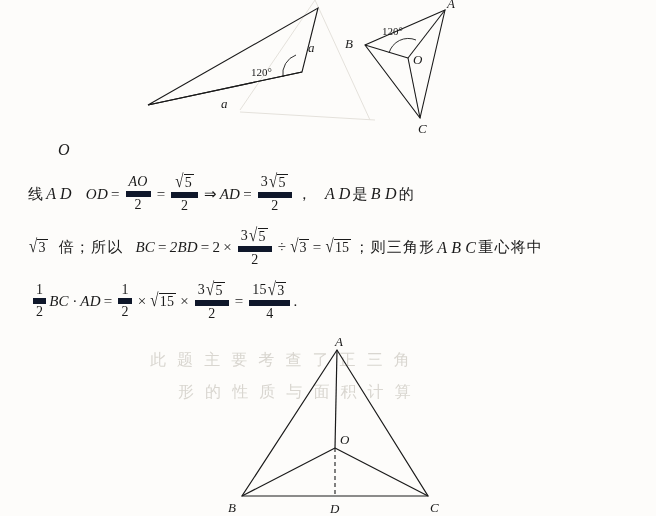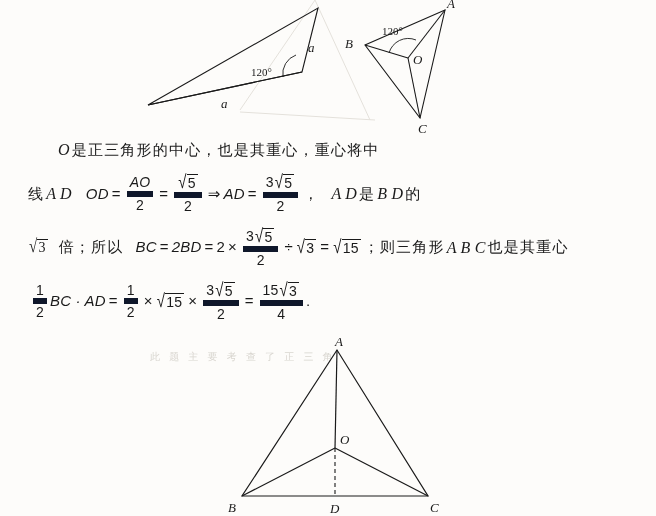--- a/index.html
+++ b/index.html
@@ -73,21 +73,21 @@
     font-size: 15px;
     letter-spacing: 1.2px;
   }
   .ital {
     font-style: italic;
     font-family: "Liberation Serif", serif;
     font-size: 16px;
     padding: 0 2px;
   }
   .math {
-    font-family: Liberation Sans, sans-serif;
+    font-family: Liberation Serif, serif;
     font-size: 15px;
     font-style: italic;
     display: inline-flex;
     align-items: center;
     padding: 0 2px;
   }
   .upr { font-style: normal; }
 
   .indent { padding-left: 28px; }
 
@@ -133,21 +133,21 @@
   }
 
   .op { padding: 0 3px; font-style: normal; }
   .sp { display: inline-block; width: 10px; }
 
   
   .ghost {
     position: absolute;
     color: #d9d6d0;
     font-family: "DejaVu Sans", sans-serif;
-    font-size: 10px;
+    font-size: 16px;
     letter-spacing: 3px;
     user-select: none;
   }
 </style>
 </head>
 <body>
 
 <div class="page">
 
   <div class="fig" id="fig-top">
@@ -177,21 +177,20 @@
       <text class="lbl" x="225" y="48">B</text>
       <text class="lbl" x="298" y="133">C</text>
       <text class="lbl" x="293" y="64">O</text>
     </svg>
   </div>
 
   <div class="textblock">
 
     <div class="line indent">
       <span class="ital">O</span>
-      <span class="cn">是正三角形的中心，也是其重心，重心将中</span>
     </div>
 
     <div class="line">
       <span class="cn">线</span>
       <span class="ital">A D</span>
       <span class="sp"></span>
 
       <span class="math">
         <span>OD</span>
         <span class="op">=</span>
@@ -260,21 +259,21 @@
             <span class="rad-body">3</span>
           </span>
         <span class="op">=</span>
         <span class="sqrt">
             <span class="radical">√</span>
             <span class="rad-body">15</span>
           </span>
       </span>
       <span class="cn">；则三角形</span>
       <span class="ital">A B C</span>
-      <span class="cn">也是其重心</span>
+      <span class="cn">重心将中</span>
     </div>
 
     <div class="line">
       <span class="math">
         <span class="frac">
           <span class="num upr">1</span>
           <span class="den upr">2</span>
         </span>
         <span>BC · AD</span>
         <span class="op">=</span>
@@ -306,20 +305,21 @@
               </span>
           </span>
           <span class="den upr">4</span>
         </span>
         <span class="upr">.</span>
       </span>
     </div>
   </div>
 
   <div class="ghost" style="left:150px; top:350px;">此 题 主 要 考 查 了 正 三 角</div>
+  <div class="ghost" style="left:178px; top:382px;">形 的 性 质 与 面 积 计 算</div>
 
   <div class="fig" id="fig-bottom">
     <svg width="300" height="178" viewBox="0 0 300 178">
 
       <polygon points="157,12 62,158 248,158" fill="none" stroke="#1a1a1a" stroke-width="1.2"></polygon>
 
       <line x1="62" y1="158" x2="155" y2="110" stroke="#1a1a1a" stroke-width="1.2"></line>
       <line x1="248" y1="158" x2="155" y2="110" stroke="#1a1a1a" stroke-width="1.2"></line>
       <line x1="157" y1="12" x2="155" y2="110" stroke="#1a1a1a" stroke-width="1.2"></line>
 

